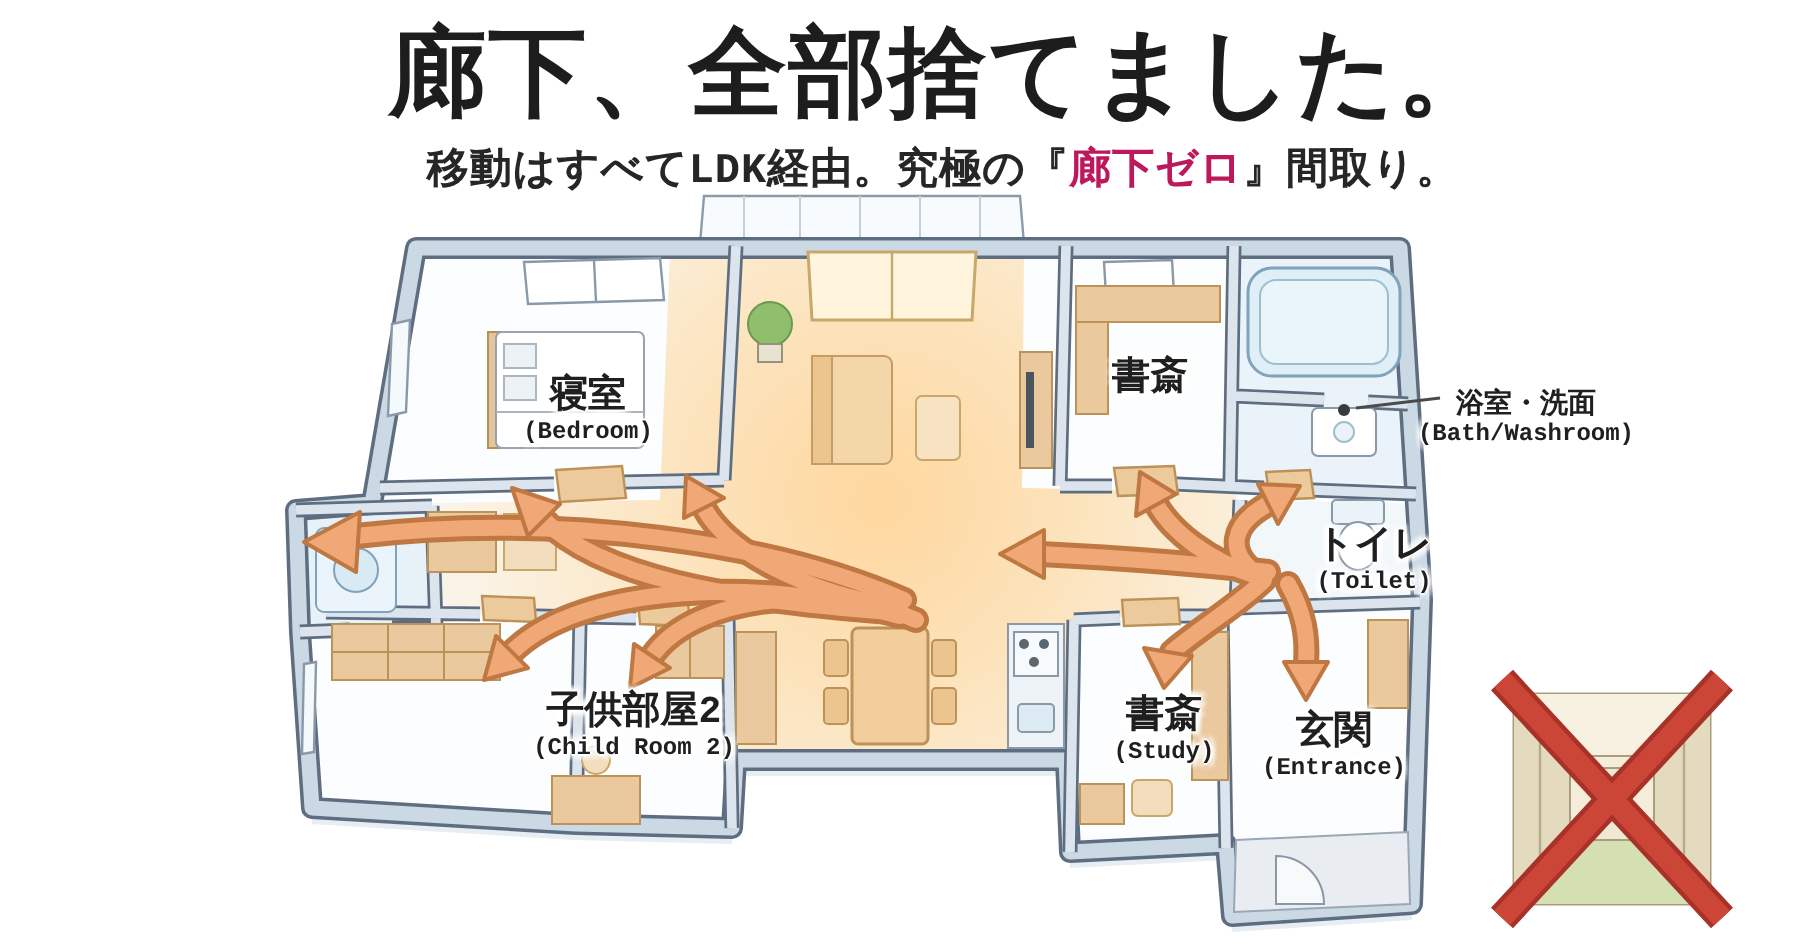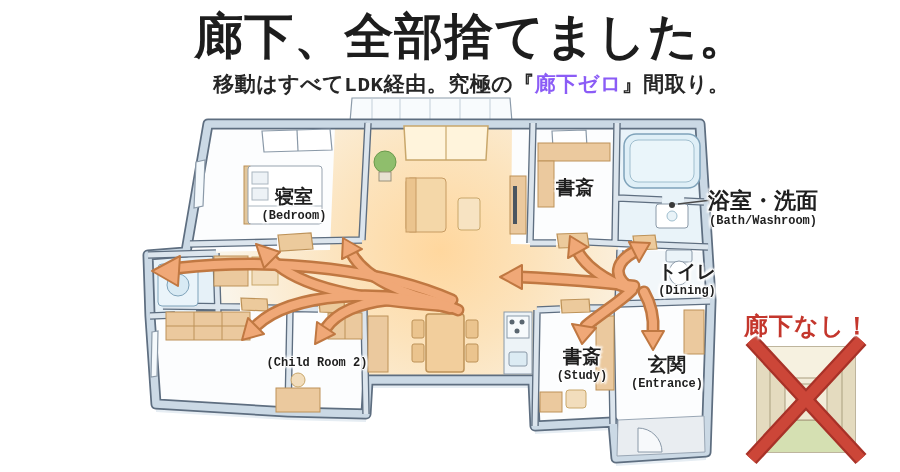--- a/index.html
+++ b/index.html
@@ -2,31 +2,31 @@
 <html><head>
 <meta charset="utf-8">
 <style>
   html,body{margin:0;padding:0;background:#ffffff;}
   .stage{position:relative;width:900px;height:472px;background:#ffffff;overflow:hidden;
          font-family:Liberation Mono, monospace;padding-left:43px;}
   .title{position:absolute;top:4px;left:0;right:0;text-align:center;
          font-size:49px;font-weight:900;letter-spacing:1px;color:#1d1d1d;}
   .subtitle{position:absolute;top:70px;left:0;right:0;text-align:center;
          font-size:21px;font-weight:800;color:#262626;letter-spacing:0.5px;}
-  .subtitle .hl{color:#8b5cf6;}
+  .subtitle .hl{color:#be185d;}
   .plan-svg{position:absolute;left:0;top:0;}
   .rl{position:absolute;transform:translate(-50%,-50%);display:flex;flex-direction:column;
       align-items:center;line-height:1.15;color:#1f1f1f;white-space:nowrap;text-align:center;
       text-shadow:0 1px 0 #fff,0 -1px 0 #fff,1px 0 0 #fff,-1px 0 0 #fff,
                   2px 2px 2px #fff,-2px -2px 2px #fff,2px -2px 2px #fff,-2px 2px 2px #fff;}
   .rl .jp{font-size:19px;font-weight:800;}
   .rl .en{font-size:12px;font-weight:700;}
   .rl.ldk .jp{font-size:27px;font-weight:900;letter-spacing:1px;}
   .rl.ldk .en{font-size:13px;}
-  .rl.bath .jp{font-size:22px;}
+  .rl.bath .jp{font-size:14px;}
   .rl.stamp{color:#C4362C;}
   .rl.stamp .jp{font-size:24px;font-weight:900;letter-spacing:1px;}
 </style>
 </head>
 <body>
 
 <div class="stage">
 
   <div class="title">廊下、全部捨てました。</div>
   <div class="subtitle"><span>移動はすべてLDK経由。究極の『</span><span class="hl">廊下ゼロ</span><span>』間取り。</span></div>
@@ -218,34 +218,32 @@
 
   <div class="rl" style="left:294px;top:206px">
     <span class="jp">寝室</span>
     <span class="en">(Bedroom)</span>
   </div>
   <div class="rl" style="left:575px;top:190px">
     <span class="jp">書斎</span>
   </div>
   <div class="rl" style="left:687px;top:281px">
     <span class="jp">トイレ</span>
-    <span class="en">(Dining)</span>
+    <span class="en">(Toilet)</span>
   </div>
   <div class="rl" style="left:317px;top:364px">
+    <span class="jp">子供部屋2</span>
     <span class="en">(Child Room 2)</span>
   </div>
   <div class="rl" style="left:582px;top:366px">
     <span class="jp">書斎</span>
     <span class="en">(Study)</span>
   </div>
   <div class="rl" style="left:667px;top:374px">
     <span class="jp">玄関</span>
     <span class="en">(Entrance)</span>
   </div>
   <div class="rl bath" style="left:763px;top:210px">
     <span class="jp">浴室・洗面</span>
     <span class="en">(Bath/Washroom)</span>
   </div>
-  <div class="rl stamp" style="left:807px;top:328px">
-    <span class="jp">廊下なし！</span>
-  </div>
 
 </div>
 
 </body></html>

